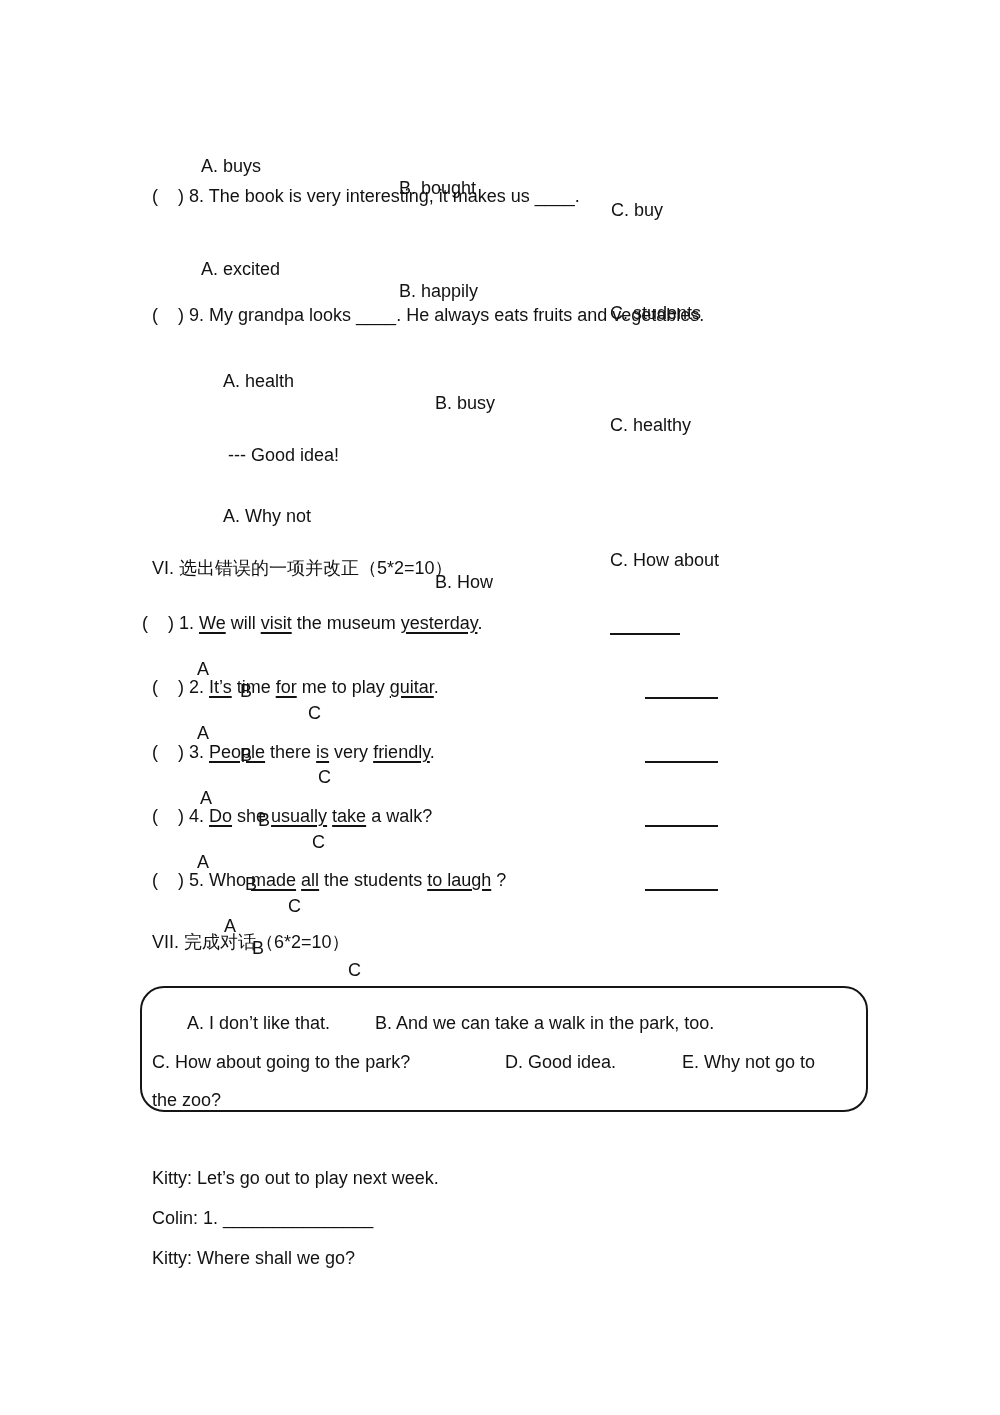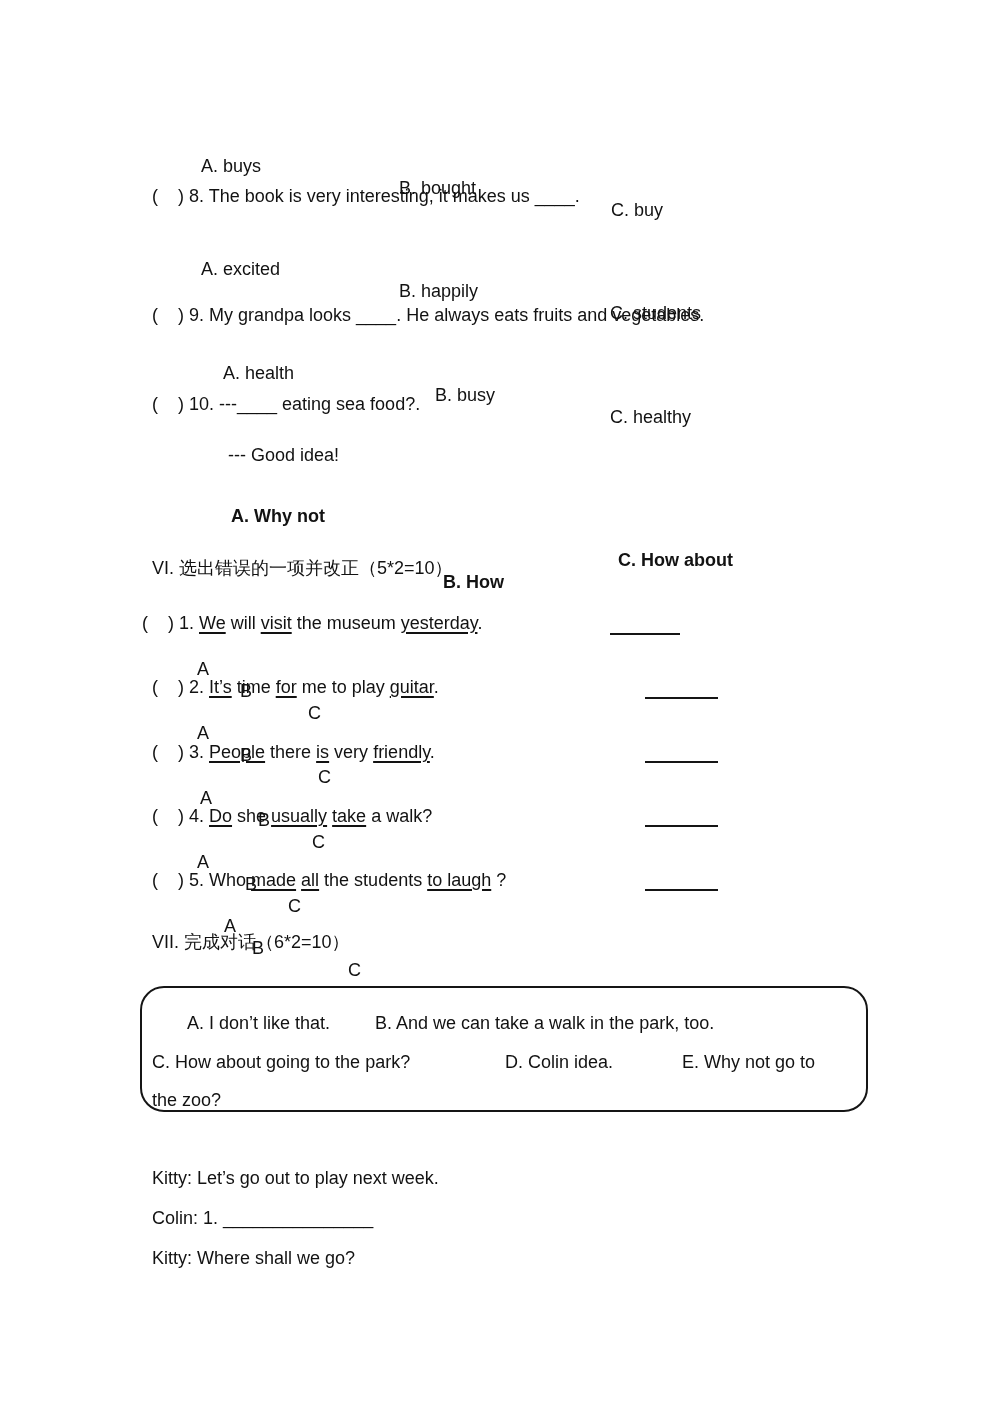--- a/index.html
+++ b/index.html
@@ -60,29 +60,28 @@
   </div>
 
   <div class="line" style="top:185px; left:152px;">(    ) 8. The book is very interesting, it makes us ____.</div>
   <div class="line" style="top:236px; left:0; width:1000px;">
     <span class="opt" style="left:201px;">A. excited</span>
     <span class="opt" style="left:399px;">B. happily</span>
     <span class="opt" style="left:610px;">C. students</span>
   </div>
 
   <div class="line" style="top:304px; left:152px;">(    ) 9. My grandpa looks ____. He always eats fruits and vegetables.</div>
-  <div class="line" style="top:340px; left:0; width:792px;">
+  <div class="line" style="top:348px; left:0; width:792px;">
     <span class="opt" style="left:223px;">A. health</span>
     <span class="opt" style="left:435px;">B. busy</span>
     <span class="opt" style="left:610px;">C. healthy</span>
   </div>
 
-  <div class="line" style="top:393px; left:152px;">(    ) 10. ---____ eating sea food?.</div>
   <div class="line" style="top:444px; left:228px;">--- Good idea!</div>
-  <div class="line" style="top:483px; left:8px; width:836px;font-weight:bold;">
+  <div class="line" style="top:483px; left:0; width:836px;">
     <span class="opt" style="left:223px;">A. Why not</span>
     <span class="opt" style="left:435px;margin-top:44px;">B. How</span>
     <span class="opt" style="left:610px;">C. How about</span>
   </div>
 
   <div class="line" style="top:557px; left:152px;">VI. 选出错误的一项并改正（5*2=10）</div>
 
   <div class="line" style="top:612px; left:142px;"><span>(    ) 1. </span><span class="u">We</span><span> will </span><span class="u">visit</span><span> the museum </span><span class="u">yesterday</span><span>.</span></div>
   <div class="blank" style="top:633px; left:610px; width:70px;"></div>
   <div class="line letters" style="top:636px; left:0; width:1000px;">
@@ -122,21 +121,21 @@
     <span style="left:252px;">B</span>
     <span style="left:348px;">C</span>
   </div>
 
   <div class="line" style="top:931px; left:152px;">VII. 完成对话（6*2=10）</div>
 
   <div class="choice-box">
     <span class="boxline" style="top:24px; left:45px;">A. I don’t like that.</span>
     <span class="boxline" style="top:24px; left:233px;">B. And we can take a walk in the park, too.</span>
     <span class="boxline" style="top:63px; left:10px;">C. How about going to the park?</span>
-    <span class="boxline" style="top:63px; left:363px;">D. Colin idea.</span>
+    <span class="boxline" style="top:63px; left:363px;">D. Good idea.</span>
     <span class="boxline" style="top:63px; left:540px;">E. Why not go to</span>
     <span class="boxline" style="top:101px; left:10px;">the zoo?</span>
   </div>
 
   <div class="line" style="top:1167px; left:152px;">Kitty: Let’s go out to play next week.</div>
   <div class="line" style="top:1207px; left:152px;">Colin: 1. _______________</div>
   <div class="line" style="top:1247px; left:152px;">Kitty: Where shall we go?</div>
 
 </div>
 

